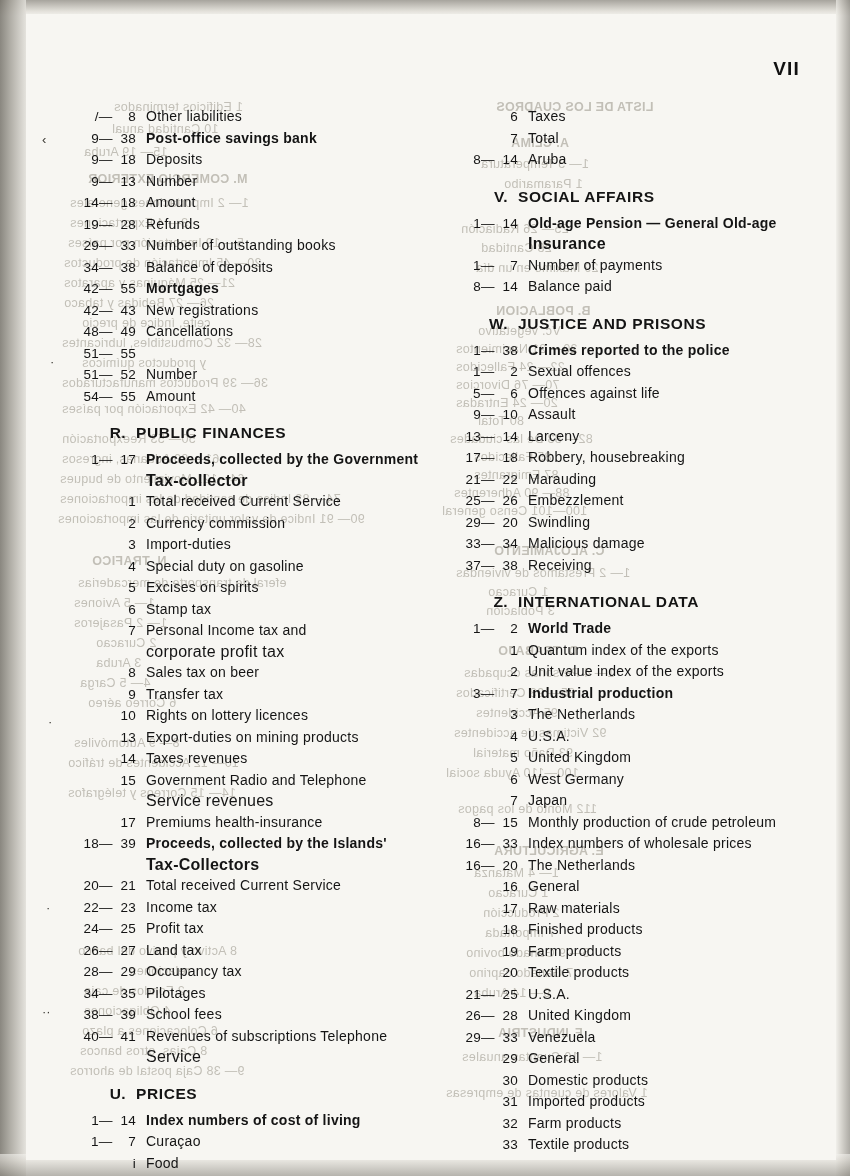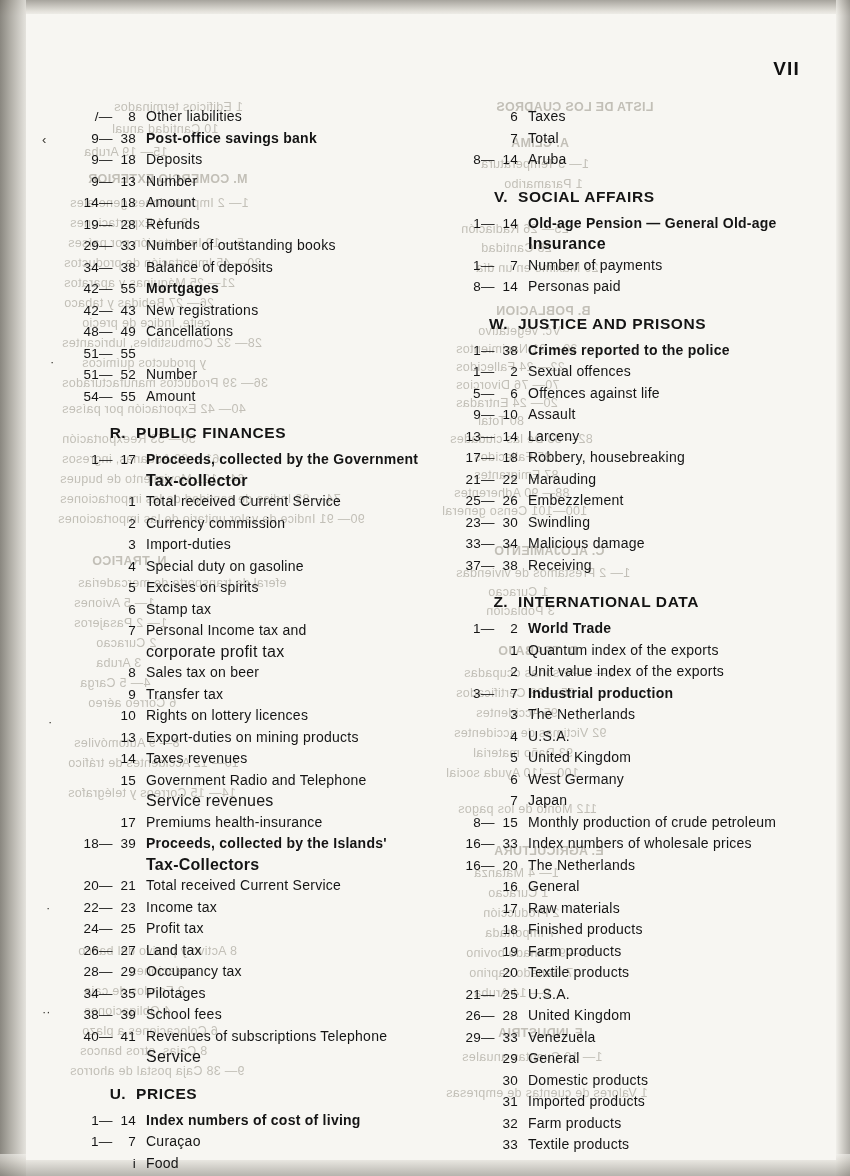--- a/index.html
+++ b/index.html
@@ -463,21 +463,21 @@
         <div class="row tight">
           <div class="num"></div>
           <div class="label b cont">Insurance</div>
         </div>
         <div class="row">
           <div class="num">1—    7</div>
           <div class="label">Number of payments</div>
         </div>
         <div class="row">
           <div class="num">8—  14</div>
-          <div class="label">Personas paid</div>
+          <div class="label">Balance paid</div>
         </div>
         <div class="sect-head">
           <div class="sect-letter">W.</div>
           <div class="sect-title">JUSTICE AND PRISONS</div>
         </div>
         <div class="row">
           <div class="num">1—  38</div>
           <div class="label b">Crimes reported to the police</div>
         </div>
         <div class="row">
@@ -502,21 +502,21 @@
         </div>
         <div class="row">
           <div class="num">21—  22</div>
           <div class="label">Marauding</div>
         </div>
         <div class="row">
           <div class="num">25—  26</div>
           <div class="label">Embezzlement</div>
         </div>
         <div class="row">
-          <div class="num">23—  30</div>
+          <div class="num">29—  20</div>
           <div class="label">Swindling</div>
         </div>
         <div class="row">
           <div class="num">33—  34</div>
           <div class="label">Malicious damage</div>
         </div>
         <div class="row">
           <div class="num">37—  38</div>
           <div class="label">Receiving</div>
         </div>

